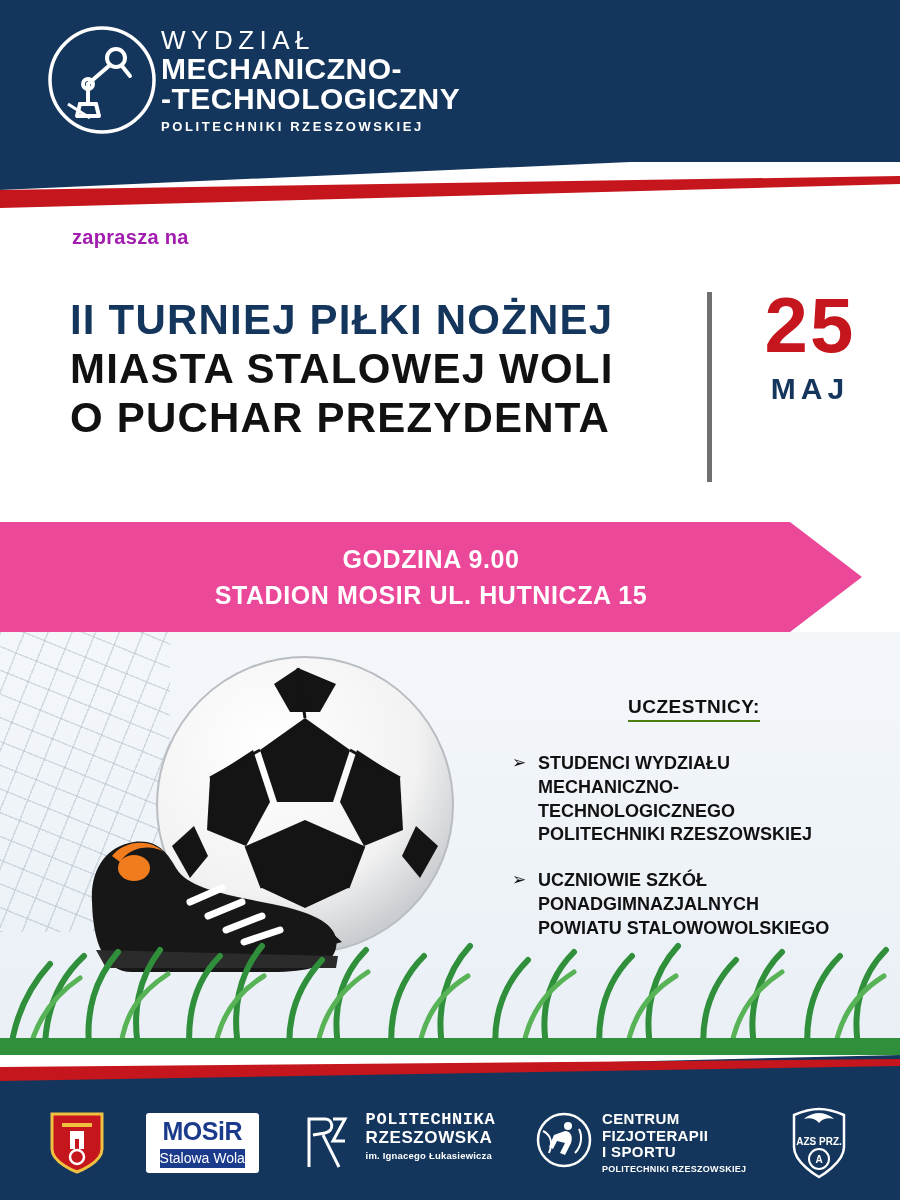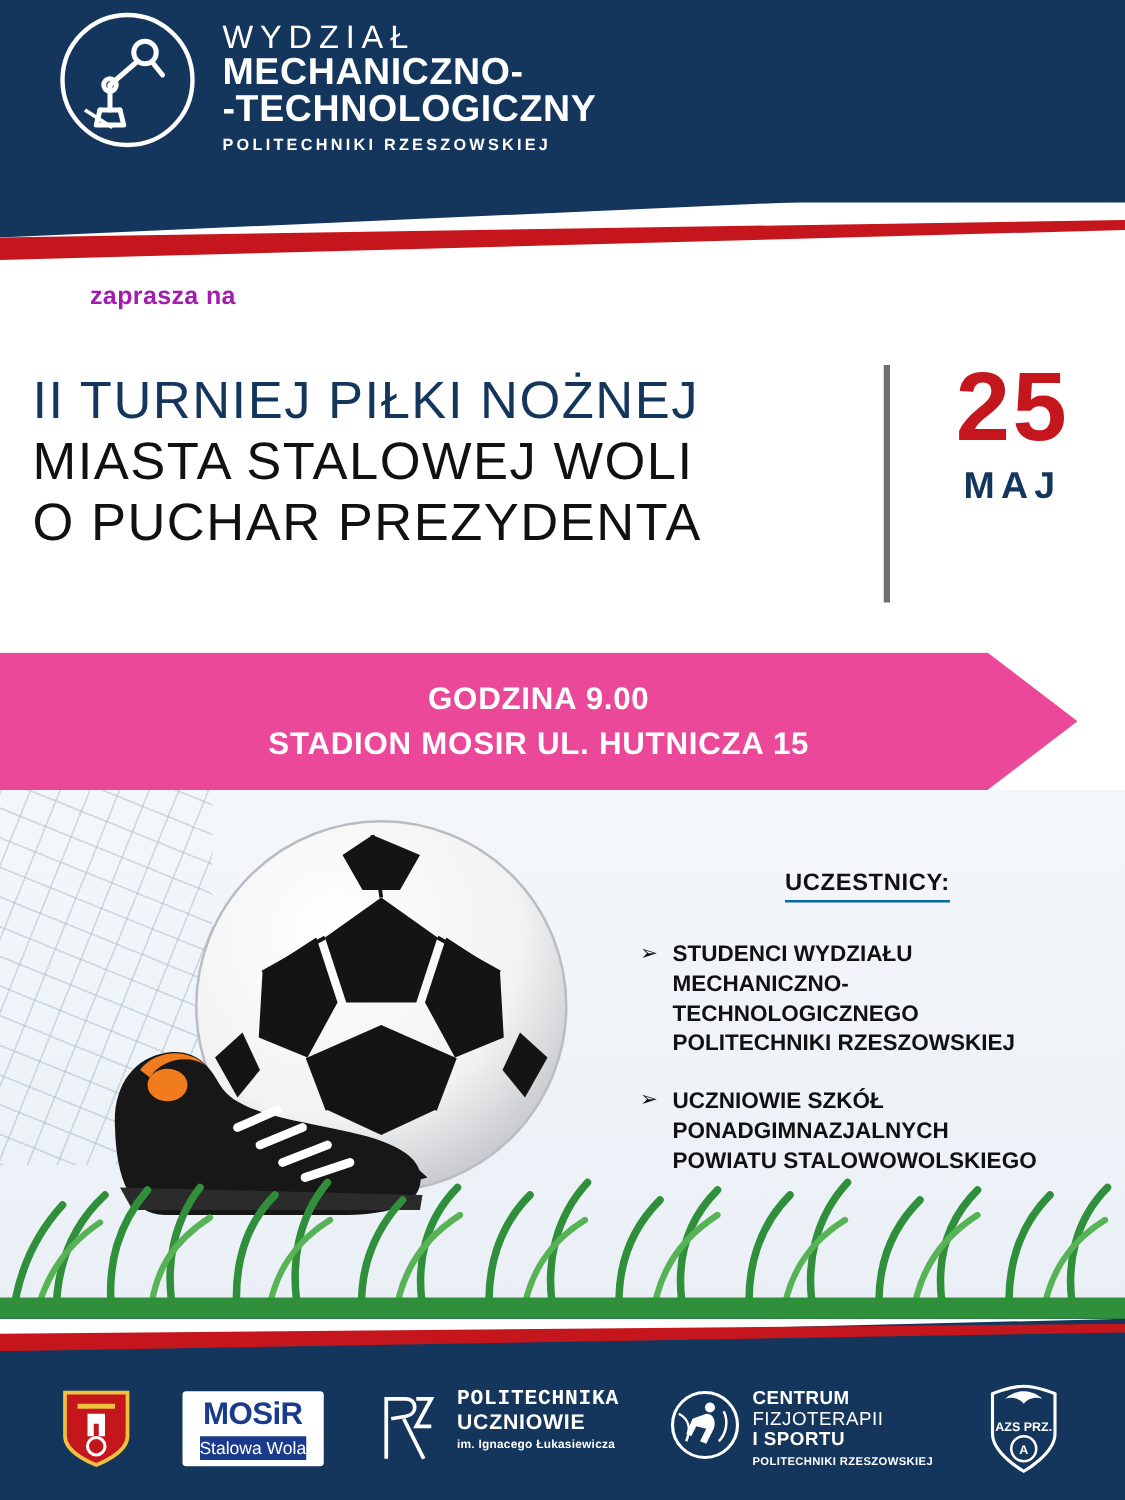--- a/index.html
+++ b/index.html
@@ -16,22 +16,22 @@
     overflow:hidden;
   }
 
   
   .header {
     position:absolute; top:0; left:0; width:900px; height:162px;
     background:#14365c;
     overflow:hidden;
   }
   .header-inner {
-    position:absolute; left:44px; top:6px;
-    display:flex; align-items:flex-end; gap:18px;
+    position:absolute; left:44px; top:22px;
+    display:flex; align-items:center; gap:1px;
   }
   .logo-mark {
     width:116px; height:116px; flex:none;
     position:relative;
   }
   .logo-mark svg { display:block; }
   .logo-text { color:#ffffff; line-height:1.02; }
   .logo-l1 {
     font-size:26px; font-weight:normal; letter-spacing:5.5px;
   }
@@ -66,22 +66,23 @@
     position:absolute; left:72px; top:226px;
     font-size:20px; font-weight:bold; color:#a21caf;
     letter-spacing:0.3px;
   }
 
   
   .title-block {
     position:absolute; left:26px; top:295px; width:680px;
   }
   .title-line {
-    font-weight:normal; line-height:1.17;
+    font-weight:bold; line-height:1.17;
     white-space:nowrap;
+    margin-left:44px;
   }
   .t1 { font-size:42px; color:#14365c; letter-spacing:1.2px; }
   .t2 { font-size:42px; color:#111111; letter-spacing:1.2px; }
   .t3 { font-size:42px; color:#111111; letter-spacing:1.2px; }
 
   .title-divider {
     position:absolute; left:707px; top:292px;
     width:5px; height:190px; background:#6f6f6f;
   }
 
@@ -139,21 +140,21 @@
   }
   .grass {
     position:absolute; left:0; bottom:0; width:900px; height:150px;
   }
 
   
   .part-title {
     position:absolute; left:628px; top:696px;
     font-size:19px; font-weight:bold; color:#111111;
     letter-spacing:0.5px;
-    border-bottom:2px solid #0369a1; padding-bottom:2px;
+    border-bottom:2px solid #4d7c0f; padding-bottom:2px;
   }
   .part-list {
     position:absolute; left:512px; top:752px; width:380px;
   }
   .part-item {
     display:flex; gap:10px; margin-bottom:22px;
   }
   .part-bullet {
     font-size:17px; color:#111111; line-height:1.32; flex:none; width:16px;
   }
@@ -196,21 +197,21 @@
   .mosir-sub {
     background:#1a3b8b; color:#ffffff; font-size:14px; font-weight:normal;
     margin-top:5px; padding:2px 0 3px;
   }
   .prz-text { line-height:1.08; }
   .prz-l1 { font-size:17px; font-weight:bold; letter-spacing:0.6px;font-family:Liberation Mono, monospace; }
   .prz-l2 { font-size:17px; font-weight:bold; letter-spacing:0.6px; }
   .prz-l3 { font-size:9.5px; font-weight:bold; margin-top:3px; letter-spacing:0.2px; }
   .cfs-text { line-height:1.1; }
   .cfs-l1 { font-size:15px; font-weight:bold; letter-spacing:0.4px; }
-  .cfs-l2 { font-size:15px; font-weight:normal; letter-spacing:0.4px; }
+  .cfs-l2 { font-size:15px; font-weight:bold; letter-spacing:0.4px; }
   .cfs-l3 { font-size:15px; font-weight:bold; letter-spacing:0.4px; }
   .cfs-l4 { font-size:9px; font-weight:bold; margin-top:4px; letter-spacing:0.3px; }
   .azs-badge {
     width:66px; height:72px; flex:none;
   }
 </style>
 </head>
 <body>
 
 <div class="poster">
@@ -396,21 +397,21 @@
           <svg width="52" height="62" viewBox="0 0 52 62">
             <g fill="none" stroke="#ffffff" stroke-width="3">
               <path d="M10,56 L10,8 L26,8 C34,8 36,20 26,22 L14,24"></path>
               <path d="M24,24 L40,56"></path>
               <path d="M34,8 L46,8 L34,30 L46,30"></path>
             </g>
           </svg>
         </div>
         <div class="prz-text">
           <div class="prz-l1">POLITECHNIKA</div>
-          <div class="prz-l2">UCZNIOWIE</div>
+          <div class="prz-l2">RZESZOWSKA</div>
           <div class="prz-l3">im. Ignacego Łukasiewicza</div>
         </div>
       </div>
 
       <div class="flogo">
         <div class="crest">
           <svg width="58" height="58" viewBox="0 0 58 58">
             <circle cx="29" cy="29" r="26" fill="none" stroke="#ffffff" stroke-width="2.5"></circle>
             <g fill="#ffffff">
               <circle cx="33" cy="15" r="4"></circle>

